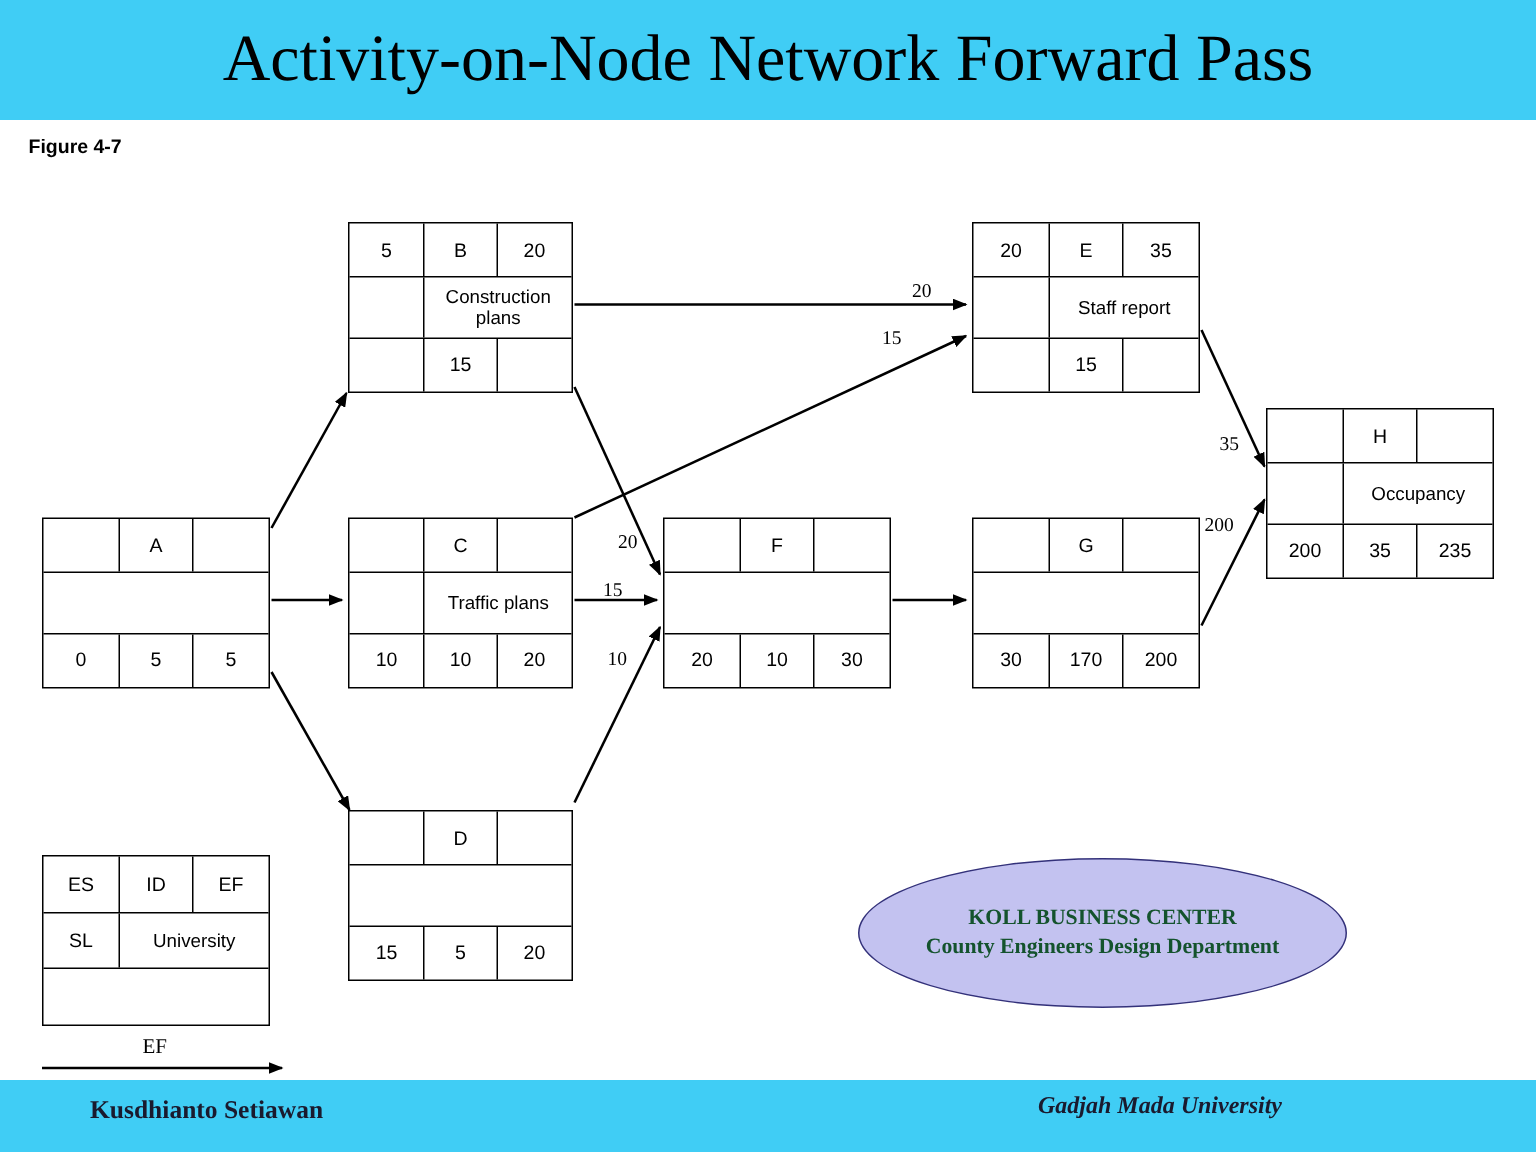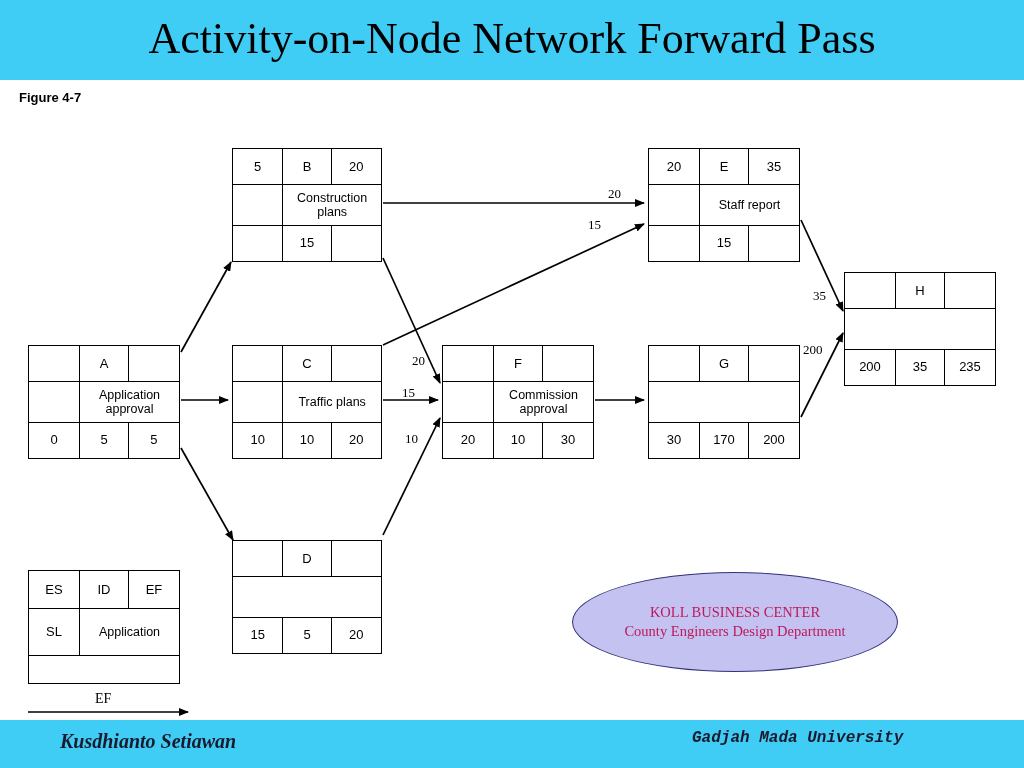--- a/index.html
+++ b/index.html
@@ -63,31 +63,30 @@
     top: 720px;
     width: 1024px;
     height: 48px;
     background: #40CDF5;
   }
   .footer-left {
     position: absolute;
     left: 60px;
     top: 730px;
     font-family: "Liberation Serif", serif;
-    font-style: italic;
     font-weight: bold;
-    font-size: 20px;
+    font-size: 17px;
     color: #1a1a2e;
     white-space: nowrap;
   }
   .footer-right {
     position: absolute;
     left: 692px;
     top: 729px;
-    font-family: Liberation Mono, monospace;
+    font-family: Liberation Serif, serif;
     font-style: italic;
     font-weight: bold;
     font-size: 16px;
     color: #1a1a2e;
     white-space: nowrap;
   }
 
   
   .node {
     position: absolute;
@@ -143,21 +142,21 @@
     width: 152px;
     height: 114px;
     border: 1.6px solid #000;
     background: #fff;
     box-sizing: border-box;
     display: flex;
     flex-direction: column;
     z-index: 5;
   }
   .legend-box .node-row.r1 { height: 37px; }
-  .legend-box .node-row.r2 { height: 48px; }
+  .legend-box .node-row.r2 { height: 38px; }
   .legend-box .node-row.r3 { height: 37px; }
 
   .legend-ef-label {
     position: absolute;
     left: 95px;
     top: 691px;
     font-family: "Liberation Serif", serif;
     font-size: 14px;
     color: #000;
   }
@@ -191,24 +190,24 @@
     background: #C3C2F0;
     border: 1.3px solid #33317a;
     display: flex;
     flex-direction: column;
     align-items: center;
     justify-content: center;
     z-index: 5;
   }
   .ellipse-line {
     font-family: "Liberation Serif", serif;
-    font-weight: normal;
+    font-weight: bold;
     font-size: 14.5px;
     line-height: 19px;
-    color: #be185d;
+    color: #14532d;
     white-space: nowrap;
   }
 </style>
 </head>
 <body>
 
 <div class="slide">
 
   <div class="header-band"></div>
   <div class="slide-title">Activity-on-Node Network Forward Pass</div>
@@ -256,21 +255,20 @@
   <div class="edge-label" style="left:803px; top:342px;">200</div>
 
   <div class="node" style="left:28px; top:345px; width:152px; height:114px;">
     <div class="node-row r1">
       <div class="cell left"></div>
       <div class="cell mid">A</div>
       <div class="cell right"></div>
     </div>
     <div class="node-row r2">
       <div class="cell left"></div>
-      <div class="cell span2 desc">Application approval</div>
     </div>
     <div class="node-row r3">
       <div class="cell left">0</div>
       <div class="cell mid">5</div>
       <div class="cell right">5</div>
     </div>
   </div>
 
   <div class="node" style="left:232px; top:148px; width:150px; height:114px;">
     <div class="node-row r1">
@@ -340,21 +338,20 @@
   </div>
 
   <div class="node" style="left:442px; top:345px; width:152px; height:114px;">
     <div class="node-row r1">
       <div class="cell left"></div>
       <div class="cell mid">F</div>
       <div class="cell right"></div>
     </div>
     <div class="node-row r2">
       <div class="cell left"></div>
-      <div class="cell span2 desc">Commission approval</div>
     </div>
     <div class="node-row r3">
       <div class="cell left">20</div>
       <div class="cell mid">10</div>
       <div class="cell right">30</div>
     </div>
   </div>
 
   <div class="node" style="left:648px; top:345px; width:152px; height:114px;">
     <div class="node-row r1">
@@ -373,37 +370,38 @@
   </div>
 
   <div class="node" style="left:844px; top:272px; width:152px; height:114px;">
     <div class="node-row r1">
       <div class="cell left"></div>
       <div class="cell mid">H</div>
       <div class="cell right"></div>
     </div>
     <div class="node-row r2">
       <div class="cell left"></div>
+      <div class="cell span2 desc">Occupancy</div>
     </div>
     <div class="node-row r3">
       <div class="cell left">200</div>
       <div class="cell mid">35</div>
       <div class="cell right">235</div>
     </div>
   </div>
 
   <div class="legend-box">
     <div class="node-row r1">
       <div class="cell left">ES</div>
       <div class="cell mid">ID</div>
       <div class="cell right">EF</div>
     </div>
     <div class="node-row r2">
       <div class="cell left">SL</div>
-      <div class="cell span2 desc">Application</div>
+      <div class="cell span2 desc">University</div>
     </div>
   </div>
   <div class="legend-ef-label">EF</div>
 
   <div class="ellipse-callout">
     <div class="ellipse-line">KOLL BUSINESS CENTER</div>
     <div class="ellipse-line">County Engineers Design Department</div>
   </div>
 
   <div class="footer-band"></div>

